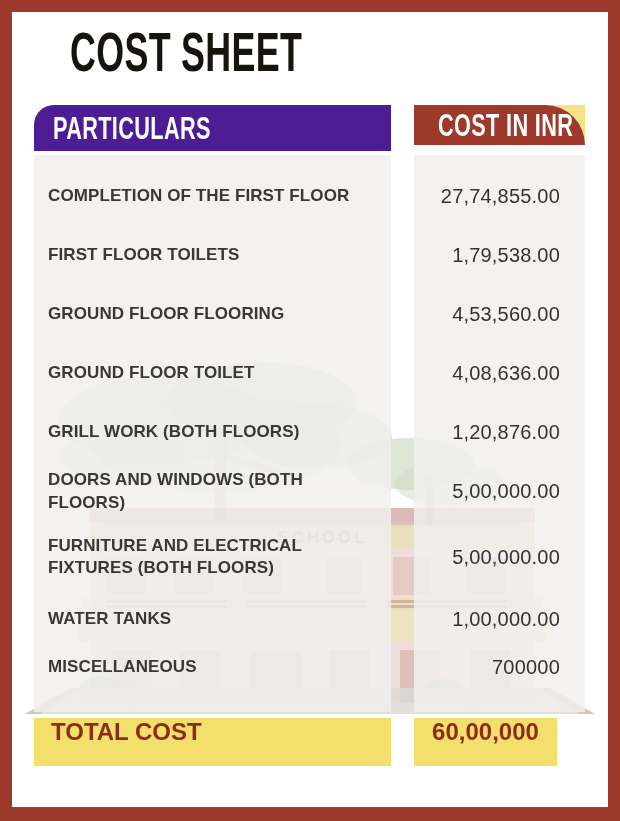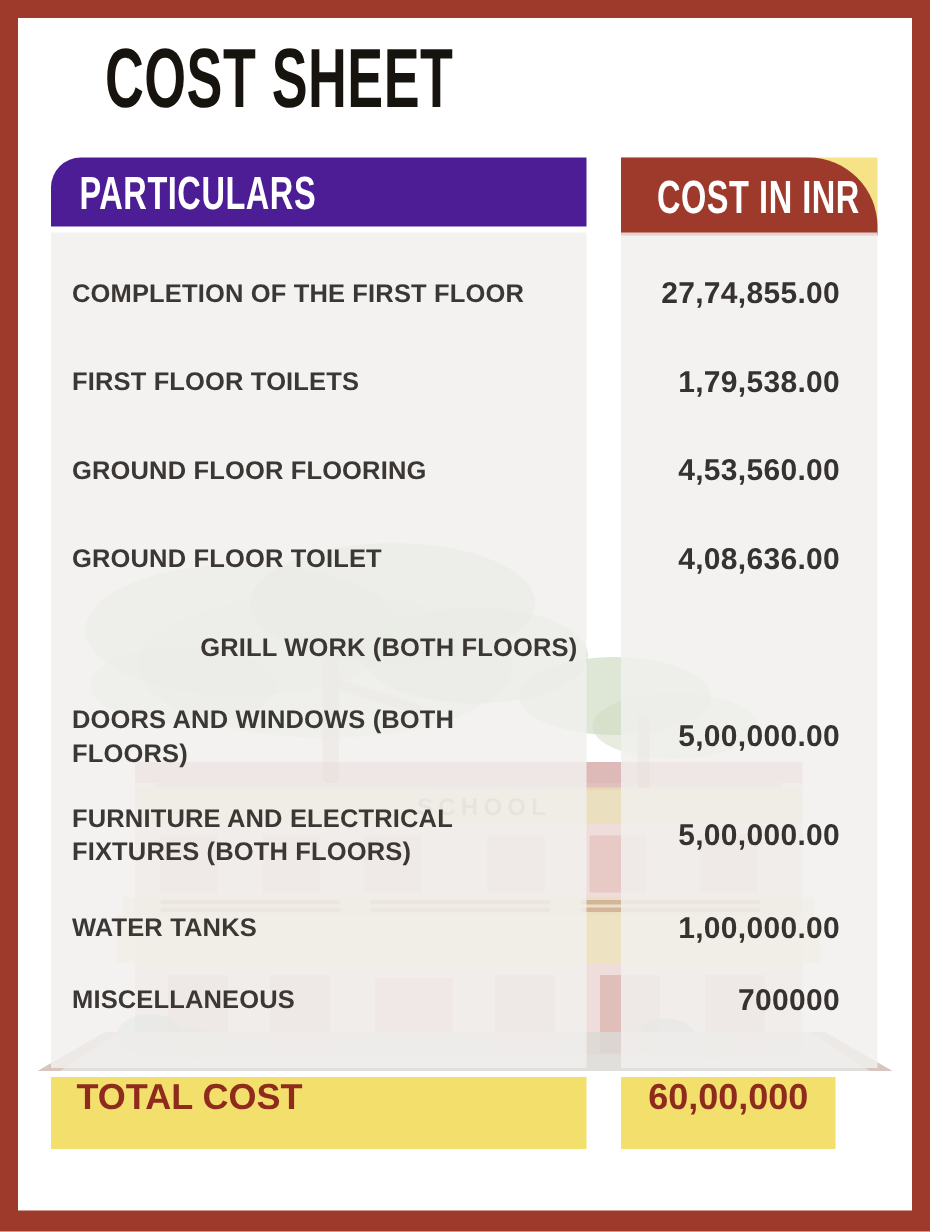--- a/index.html
+++ b/index.html
@@ -28,21 +28,21 @@
   .hdr {
     position:absolute; top:93px; height:46px;
     display:flex; align-items:center;
   }
   .hdr-left {
     left:22px; width:357px;
     background:#4c1d95; border-radius:20px 0 0 0;
     padding-left:19px;
   }
   .hdr-right-wrap {
-    position:absolute; top:93px; left:402px; width:171px; height:52px;
+    position:absolute; top:93px; left:402px; width:171px; height:40px;
     background:#f6e287;
   }
   .hdr-right-red {
     position:absolute; inset:0;
     background:#9e3a2c; border-radius:0 46px 0 0;
     display:flex; align-items:center; justify-content:center;
     padding-left:12px;
   }
   .hdr-text {
     color:#ffffff; font-weight:700; font-size:31px; line-height:31px;
@@ -67,21 +67,21 @@
   .row:nth-child(8) { height:52px; }
   .row:nth-child(9) { height:44px; }
   .lbl {
     width:357px; padding:0 12px 0 14px;
     font-size:17px; font-weight:700; color:#3b3734; line-height:1.3;
     letter-spacing:0.1px;
   }
   .spacer { width:23px; }
   .val {
     width:171px; padding-right:25px; text-align:right;
-    font-size:20px; font-weight:700; color:#363230;
+    font-size:20px; font-weight:400; color:#363230;
     letter-spacing:0.2px; white-space:nowrap;
   }
 
   .total-cell {
     position:absolute; top:706px; height:48px;
     background:#f3df6b; display:flex; align-items:flex-start;
     color:#8e2b1d; font-weight:700; font-size:24px;
   }
   .total-left { left:22px; width:357px; padding-left:17px; }
   .total-right { left:402px; width:143px; justify-content:center; }
@@ -188,20 +188,21 @@
       <div class="val">4,53,560.00</div>
     </div>
     <div class="row">
       <div class="lbl">GROUND FLOOR TOILET</div>
       <div class="spacer"></div>
       <div class="val">4,08,636.00</div>
     </div>
     <div class="row">
       <div class="lbl">GRILL WORK (BOTH FLOORS)</div>
       <div class="spacer"></div>
+      <div class="val">1,20,876.00</div>
     </div>
     <div class="row">
       <div class="lbl">DOORS AND WINDOWS (BOTH FLOORS)</div>
       <div class="spacer"></div>
       <div class="val">5,00,000.00</div>
     </div>
     <div class="row">
       <div class="lbl">FURNITURE AND ELECTRICAL FIXTURES (BOTH FLOORS)</div>
       <div class="spacer"></div>
       <div class="val">5,00,000.00</div>

